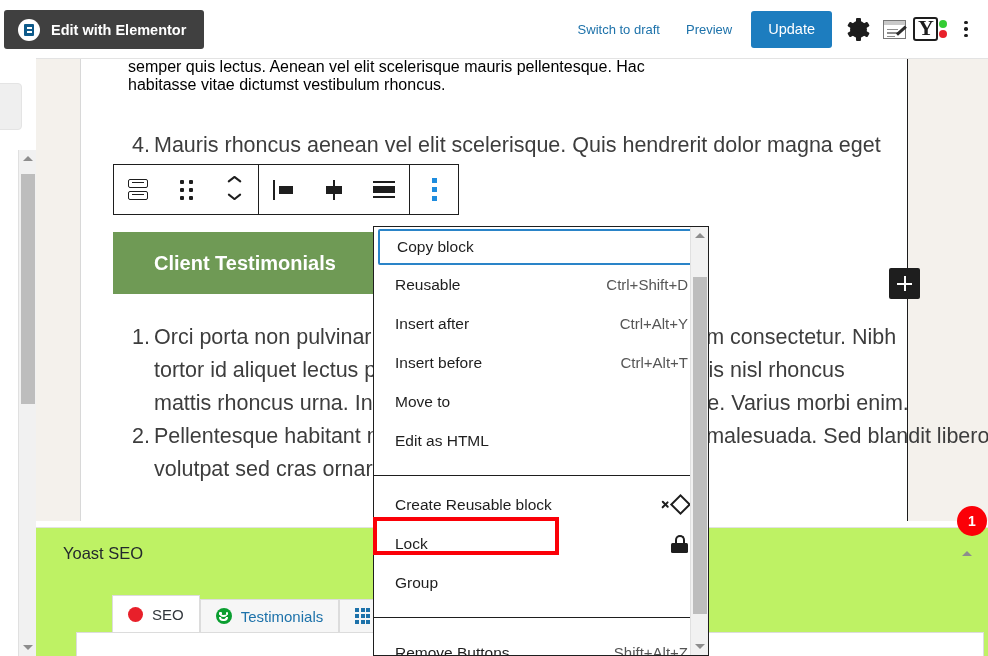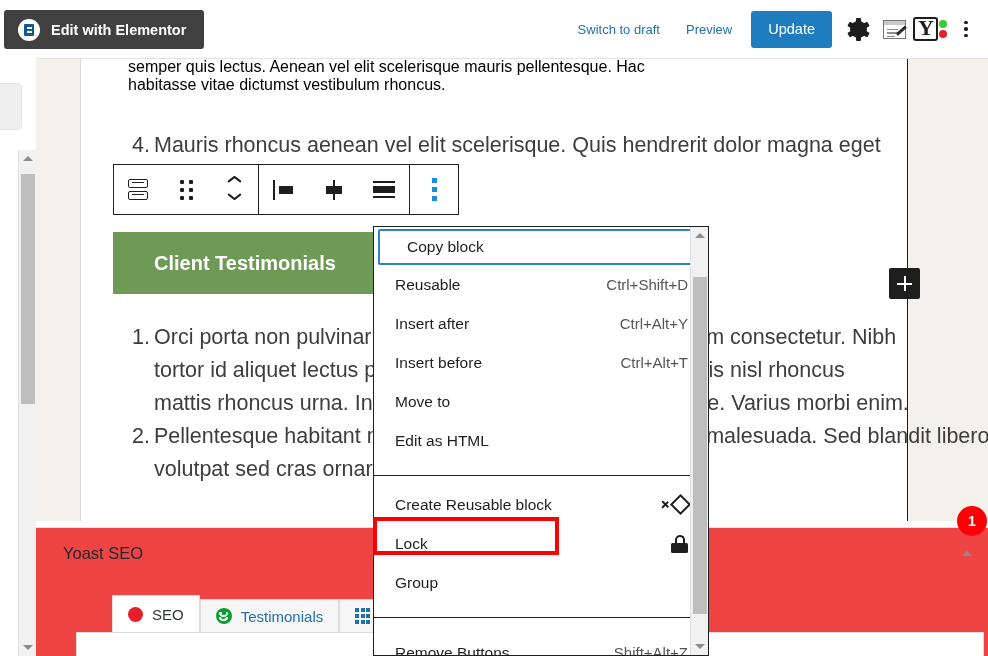--- a/index.html
+++ b/index.html
@@ -220,21 +220,21 @@
   .menu-section { padding: 0; }
   .menu-item {
     position: relative; height: 39px; display: flex; align-items: center;
     padding: 0 20px 0 21px; font-size: 15.5px; color: #1e1e1e; cursor: pointer; background: none;
     border: none; width: 100%; text-align: left; font-family: "Liberation Sans", sans-serif;
   }
   .menu-item .label { flex: 1; }
   .menu-item .shortcut { color: #555; font-size: 15px; }
   .menu-item.focused {
     border: 2px solid #2a84c8; border-radius: 2px; height: 36px;
-    width: calc(100% - 8px); margin: 2px 4px 0 4px; padding-left: 27px;
+    width: calc(100% - 8px); margin: 2px 4px 0 4px; padding-left: 17px;
   }
   .menu-divider { height: 1px; background: #1e1e1e; margin: 0; }
   .menu-spacer { height: 15px; }
   .menu-spacer.sm { height: 9px; }
 
   .lock-icon { position: relative; width: 17px; height: 18px; }
   .lock-icon .shackle {
     position: absolute; left: 3.5px; top: 0; width: 10px; height: 10px;
     border: 2.4px solid #1e1e1e; border-bottom: none; border-radius: 5px 5px 0 0;
   }
@@ -265,21 +265,21 @@
 
   
   .annot-rect {
     position: absolute; left: 373px; top: 517px; width: 186px; height: 38px;
     border: 4px solid #fb0007; z-index: 36; pointer-events: none;
   }
 
   
   .yoast-panel {
     position: absolute; left: 36px; top: 527px; width: 952px; height: 129px;
-    background: #ef4444; border-top: 1px solid #e2e2e2; z-index: 10;
+    background: #bef264; border-top: 1px solid #e2e2e2; z-index: 10;
   }
   .yoast-title {
     position: absolute; left: 27px; top: 16px; font-size: 16.5px; color: #23282d;
   }
   .yoast-collapse {
     position: absolute; right: 10px; top: 14px; width: 22px; height: 22px;
     display: flex; align-items: center; justify-content: center;
     background: none; border: none; cursor: pointer;
   }
   .yoast-tabs {

